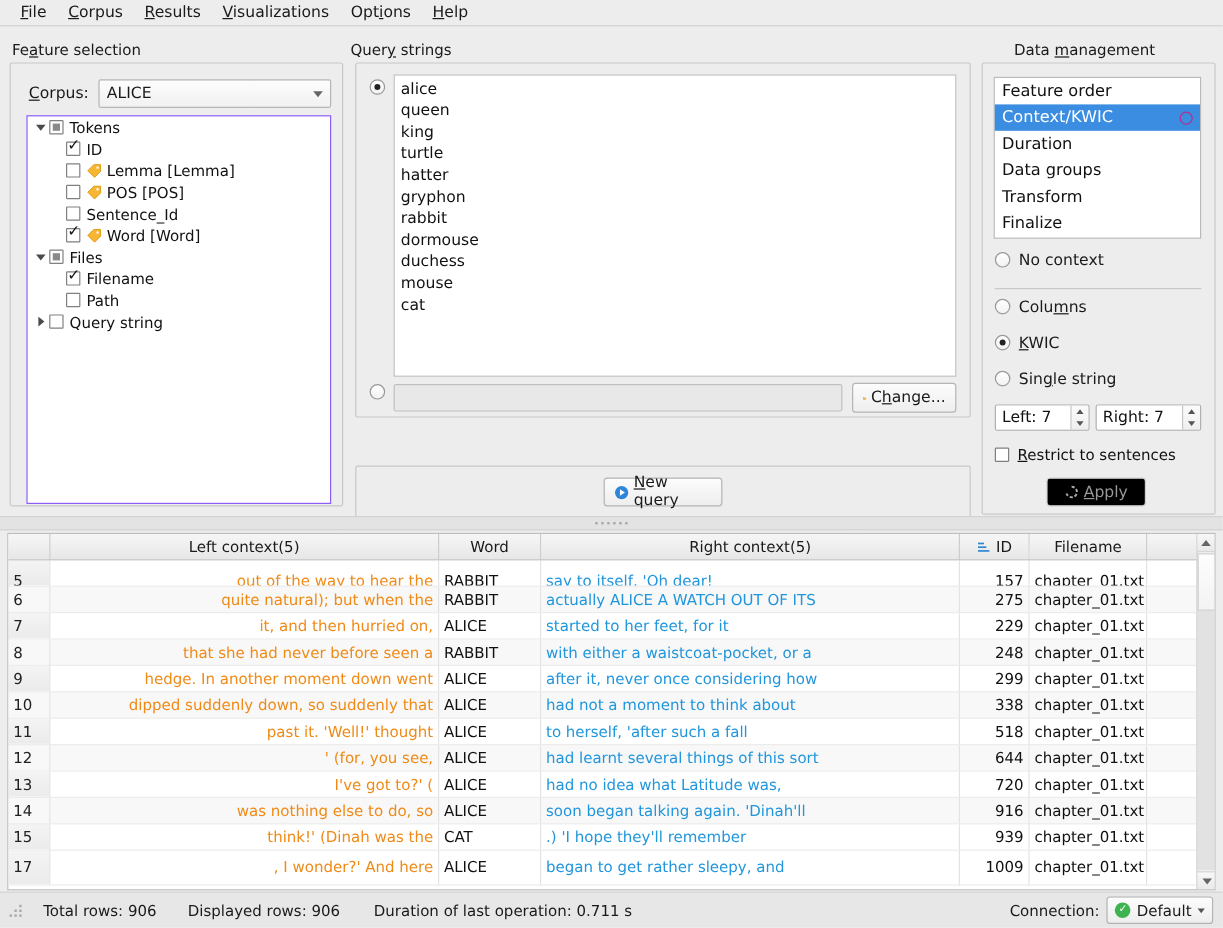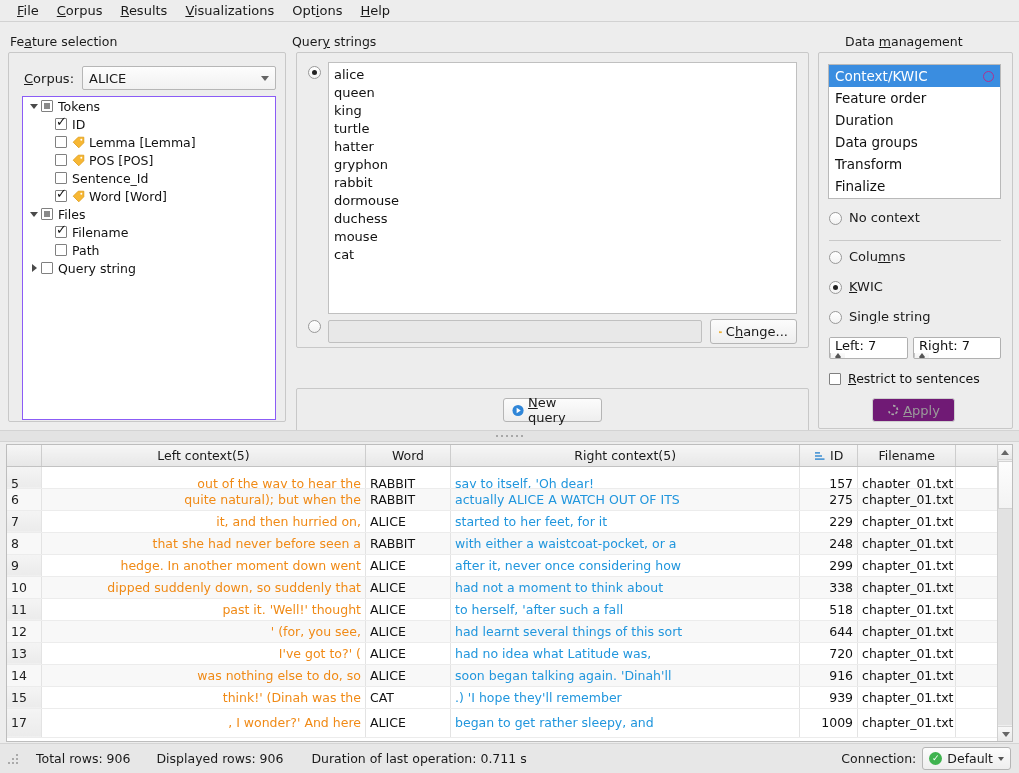--- a/index.html
+++ b/index.html
@@ -106,61 +106,60 @@
   .radio {
     width: 13px; height: 13px; border-radius: 50%;
     border: 1px solid #999; background: linear-gradient(#fff,#f2f2f2);
     position: relative; flex: 0 0 13px;
   }
   .radio.on::after {
     content:""; position:absolute; left:3px; top:3px;
     width:5px;height:5px;border-radius:50%;background:#222;
   }
   .radio-row {
-    position: absolute; display: flex; align-items: flex-end; gap: 7px;
+    position: absolute; display: flex; align-items: flex-start; gap: 7px;
     font-size: 13px; color: #1a1a1a;
   }
 
   
   .textinput {
     position: absolute; background: #e8e8e8; border: 1px solid #c0c0c0;
     border-radius: 2px;
   }
 
   
   .btn {
     position: absolute; display: inline-flex; align-items: center;
     justify-content: center; gap: 4px;
     background: linear-gradient(#fcfcfc,#eeeeee);
     border: 1px solid #b5b5b5; border-radius: 3px;
     font-size: 13px; color: #1a1a1a; cursor: default;
     padding: 0 8px;
   }
-  .btn.disabled { color: #9a9a9a; background: #701a75; border-color: #cfcfcf; }
+  .btn.disabled { color: #9a9a9a; background: #000000; border-color: #cfcfcf; }
 
   
   .dmlist {
     position: absolute; background: #fff; border: 1px solid #b9b9b9;
   }
   .dmrow {
     height: 22px; display: flex; align-items: center;
     padding: 0 6px; font-size: 13.5px; color: #111;
   }
   .dmrow.sel { background: #3a8de0; color: #fff; }
   .dmrow .badge {
     margin-left: auto; width: 11px; height: 11px; border-radius: 50%;
     border: 1.5px solid #b03090; background: transparent;
   }
 
   
   .spin {
     position: absolute; display: flex; align-items: stretch;
     background: #fff; border: 1px solid #b0b0b0; border-radius: 2px;
     overflow: hidden;
-    flex-direction: column;
   }
   .spin .sval {
     flex: 1; display: flex; align-items: center; padding-left: 5px;
     font-size: 13px; color: #111; background: #fff;
   }
   .spin .sbtns {
     width: 15px; display: flex; flex-direction: column;
     border-left: 1px solid #c6c6c6; background: linear-gradient(#fbfbfb,#efefef);
   }
   .spin .sbtns div {
@@ -399,26 +398,26 @@
     <span><span class="u">N</span>ew query</span>
   </div>
 
   <div class="panel-title" style="left:815px; top:34px;margin-left:30px;">
     Data <span class="u">m</span>anagement
   </div>
   <div class="groupbox" style="left:818px; top:52px; width:195px; height:377px;"></div>
 
   <div class="dmlist" style="left:828px; top:64px; width:173px; height:135px;">
     <div id="dmlist-host">
+        <div class="dmrow">
+          <span>Feature order</span>
+        </div>
         <div class="dmrow sel">
           <span>Context/KWIC</span>
           <span class="badge"></span>
-        </div>
-        <div class="dmrow">
-          <span>Feature order</span>
         </div>
         <div class="dmrow">
           <span>Duration</span>
         </div>
         <div class="dmrow">
           <span>Data groups</span>
         </div>
         <div class="dmrow">
           <span>Transform</span>
         </div>

